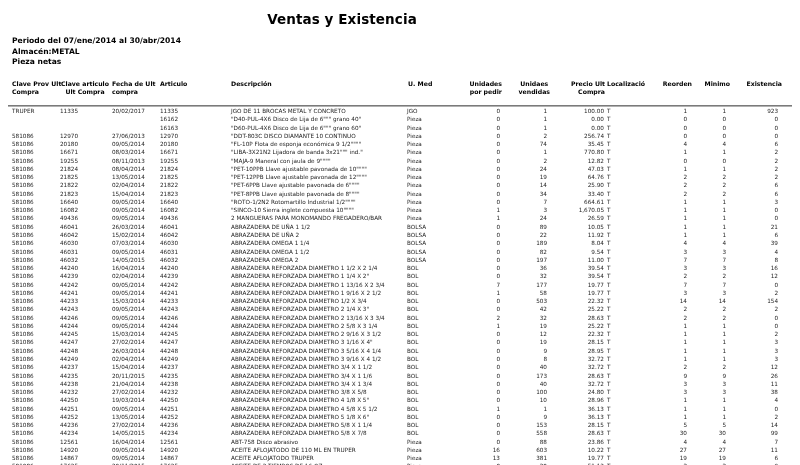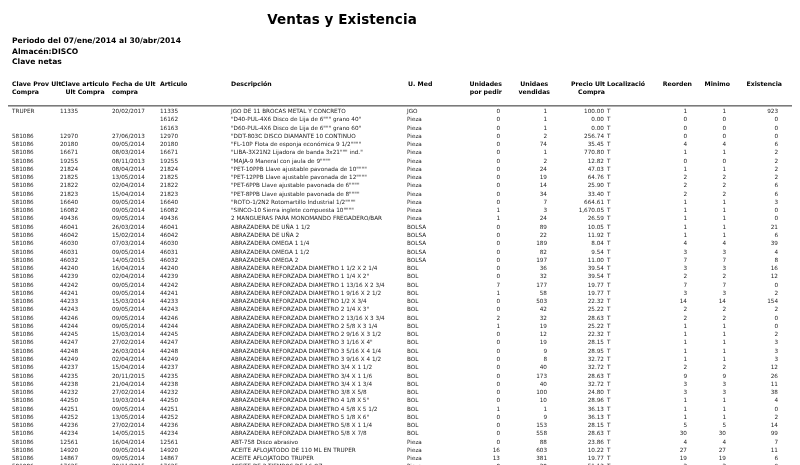--- a/index.html
+++ b/index.html
@@ -30,22 +30,22 @@
   .c-min { right: 74px; }
   .c-exi { right: 22px; }
 </style>
 </head>
 <body>
 
 <div class="title">Ventas y Existencia</div>
 
 <div class="meta">
   <div>Periodo del 07/ene/2014 al 30/abr/2014</div>
-  <div>Almacén:DISCO</div>
-  <div>Clave netas</div>
+  <div>Almacén:METAL</div>
+  <div>Pieza netas</div>
 </div>
 
 <div class="hdr">
   <span style="left:12px">
       <div>Clave Prov Ult</div>
       <div>Compra</div>
     </span>
   <span style="left:61px;text-align:center">
       <div>Clave articulo</div>
       <div style="text-align:center">Ult Compra</div>

